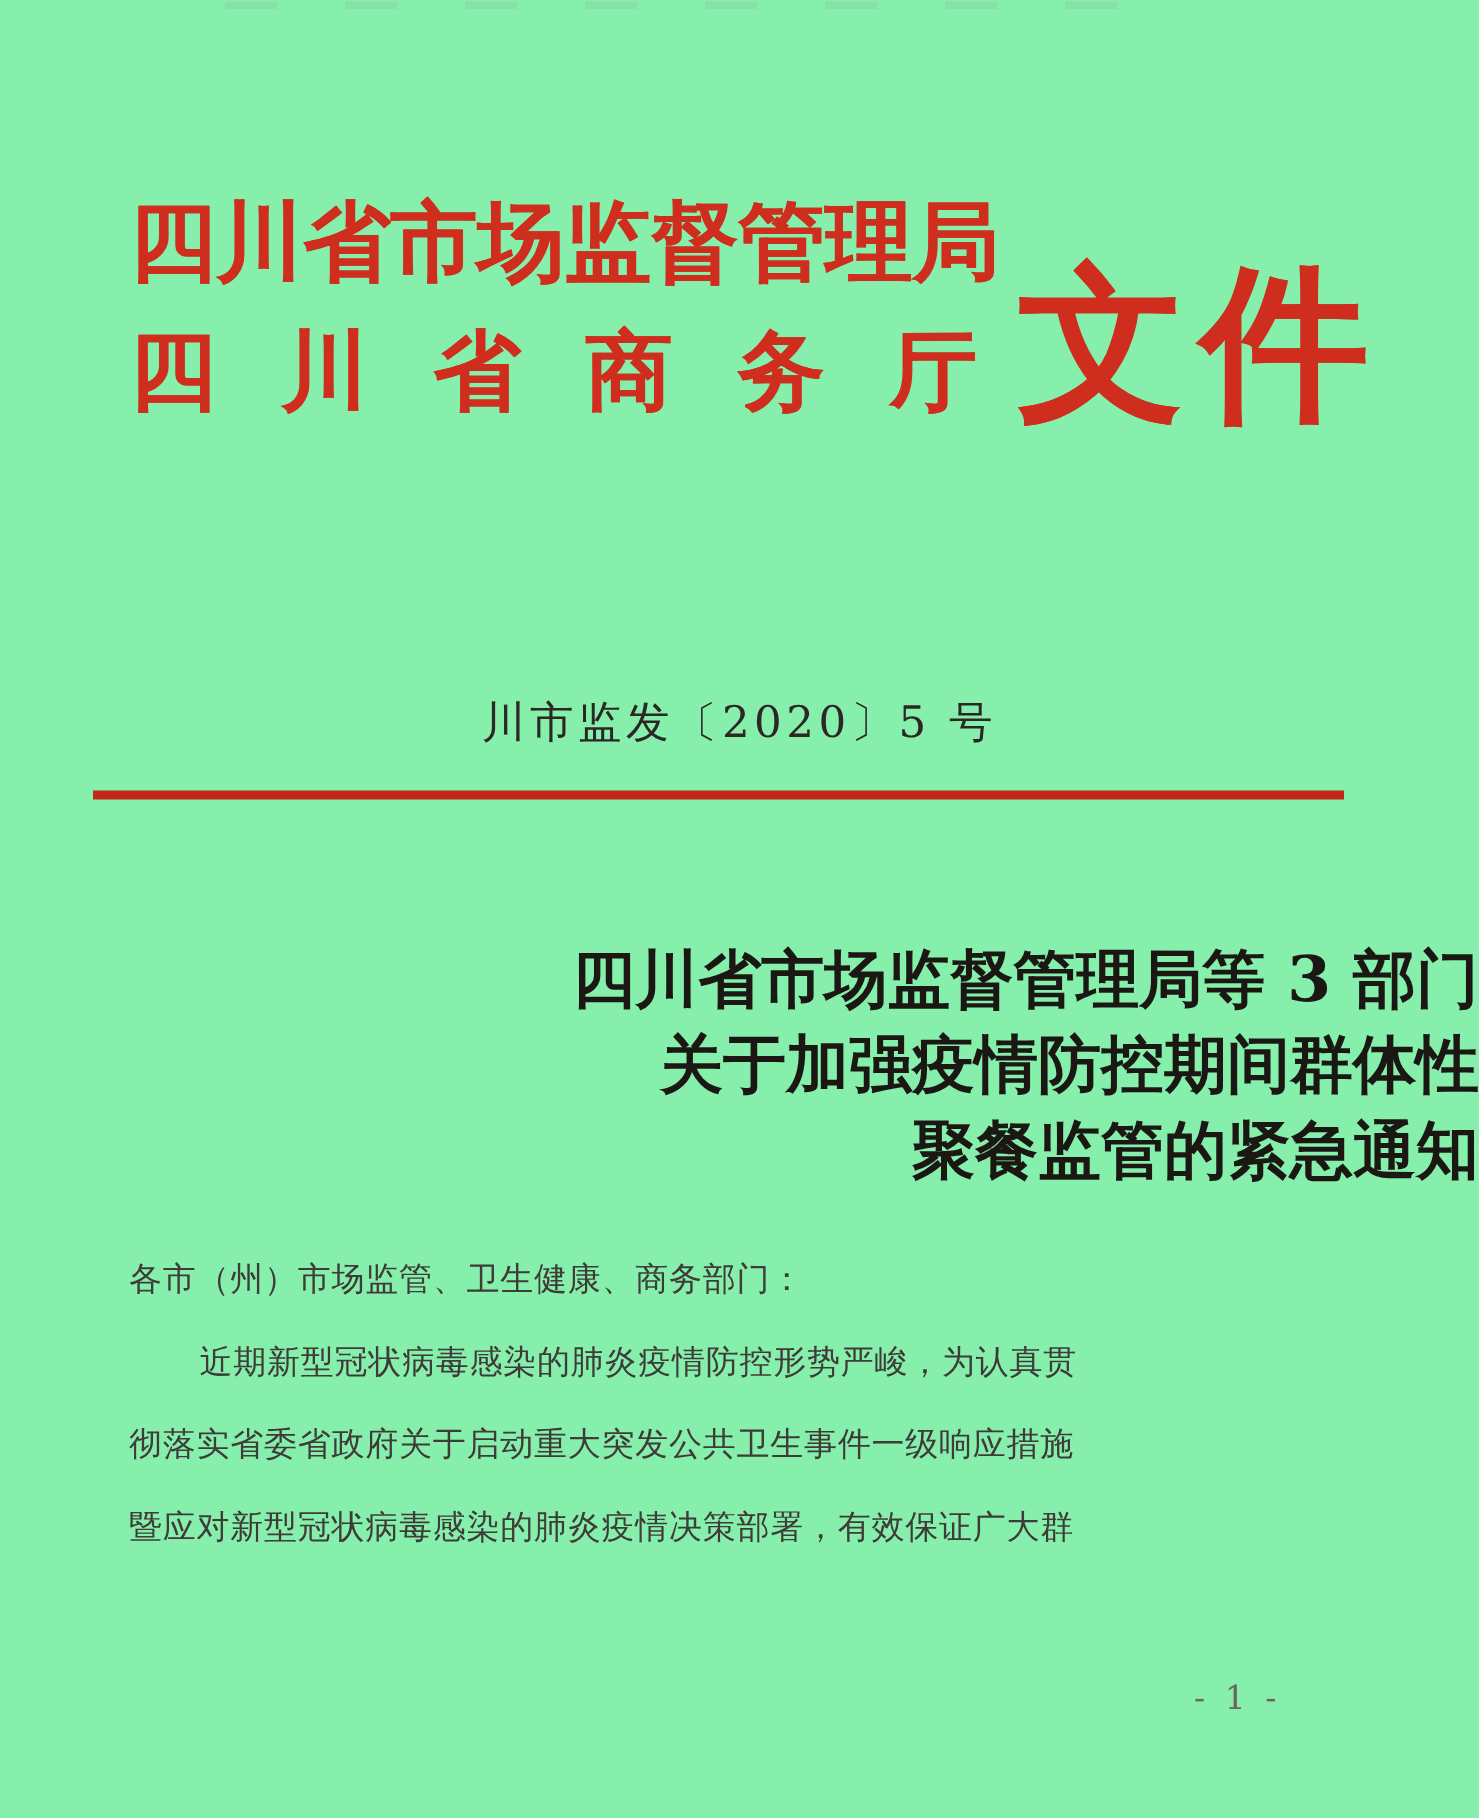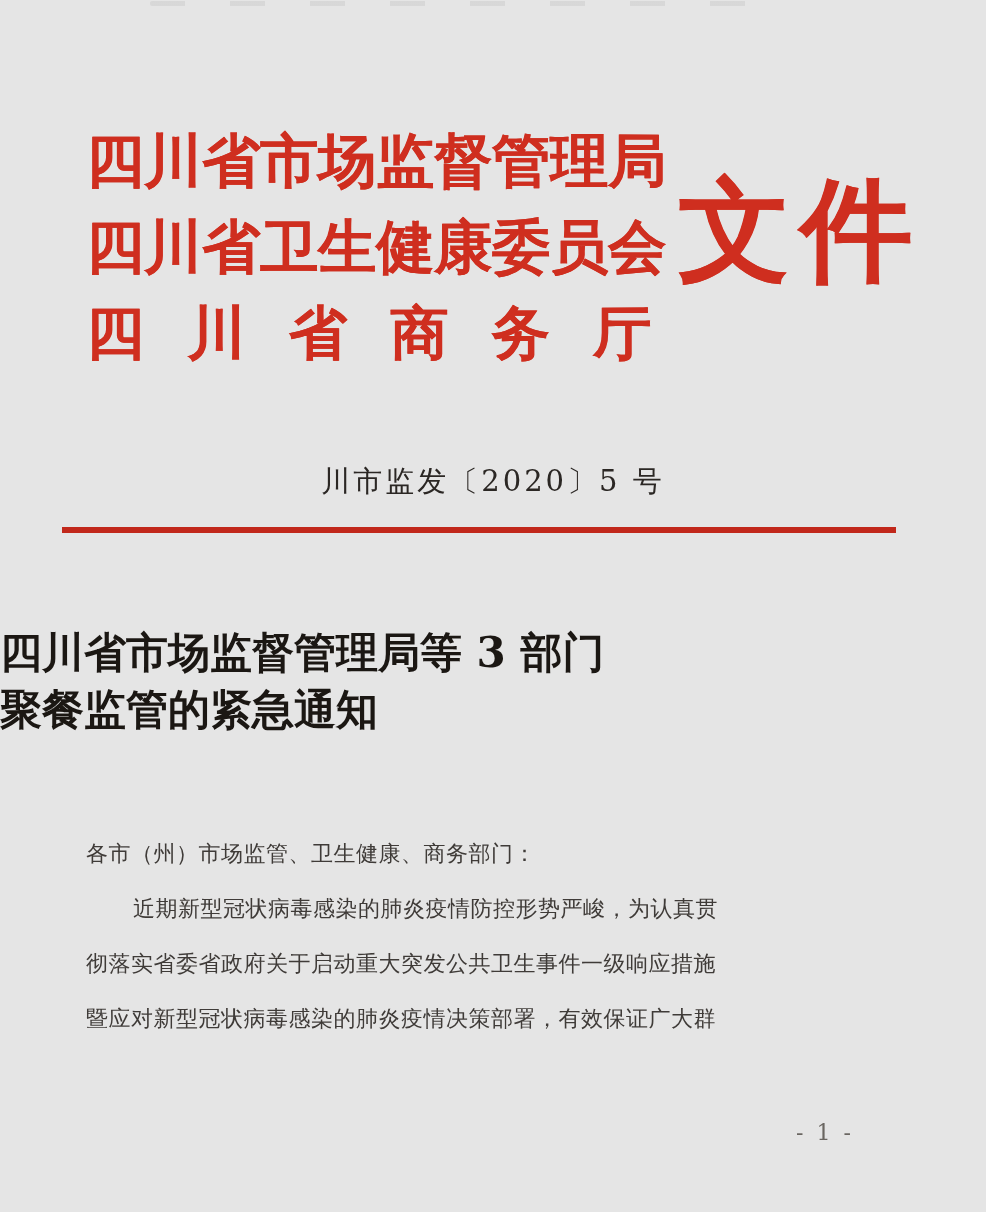--- a/index.html
+++ b/index.html
@@ -4,21 +4,21 @@
 <style>
   * { margin: 0; padding: 0; box-sizing: border-box; }
   html, body { background: #ffffff; }
   body {
     font-family: "DejaVu Serif", "Liberation Serif", serif;
   }
   .page {
     position: relative;
     width: 986px;
     height: 1212px;
-    background: #e5e5e5;
+    background: #86efac;
     overflow: hidden;
     margin: 0 auto;
   }
   
   .agency-block {
     position: absolute;
     left: 86px;
     top: 118px;
     width: 580px;
   }
@@ -69,21 +69,21 @@
     width: 834px;
     height: 6px;
     background: #c1281b;
   }
   
   .title-block {
     position: absolute;
     left: 0;
     top: 624px;
     width: 100%;
-    text-align: left;
+    text-align: right;
     color: #1b1713;
   }
   .title-line {
     font-size: 42px;
     font-weight: 700;
     line-height: 57px;
     white-space: nowrap;
   }
   
   .body-block {
@@ -125,32 +125,32 @@
 </style>
 </head>
 <body>
 
 <div class="page">
 
   <div class="scan-artifact-top"></div>
 
   <div class="agency-block">
     <div class="agency-line">四川省市场监督管理局</div>
-    <div class="agency-line">四川省卫生健康委员会</div>
     <div class="agency-line justified">四川省商务厅</div>
   </div>
 
   <div class="doc-type-label">文件</div>
 
   <div class="ref-number">川市监发〔2020〕5 号</div>
 
   <div class="red-rule"></div>
 
   <div class="title-block">
     <div class="title-line">四川省市场监督管理局等 3 部门</div>
+    <div class="title-line">关于加强疫情防控期间群体性</div>
     <div class="title-line">聚餐监管的紧急通知</div>
   </div>
 
   <div class="body-block">
     <div class="body-line">各市（州）市场监管、卫生健康、商务部门：</div>
     <div class="body-line indent">近期新型冠状病毒感染的肺炎疫情防控形势严峻，为认真贯</div>
     <div class="body-line">彻落实省委省政府关于启动重大突发公共卫生事件一级响应措施</div>
     <div class="body-line">暨应对新型冠状病毒感染的肺炎疫情决策部署，有效保证广大群</div>
   </div>
 

